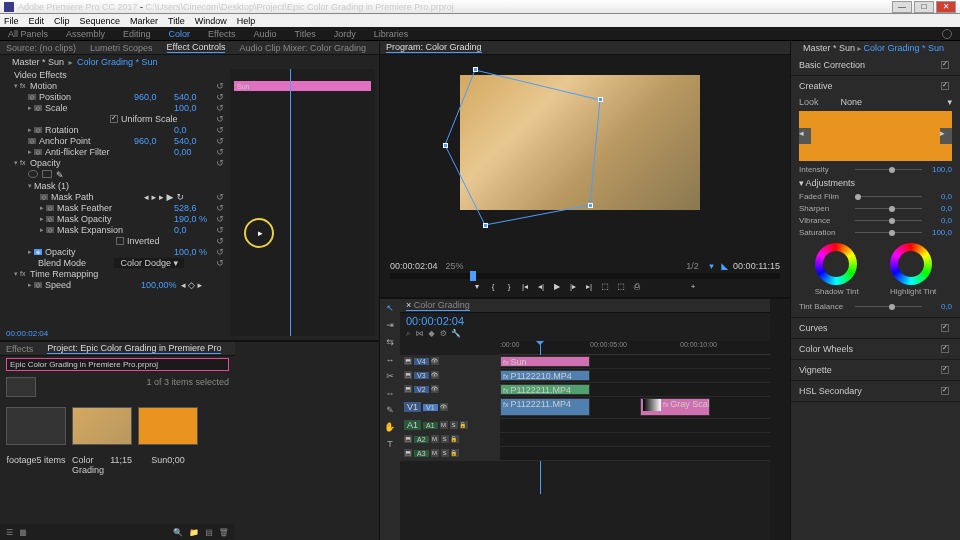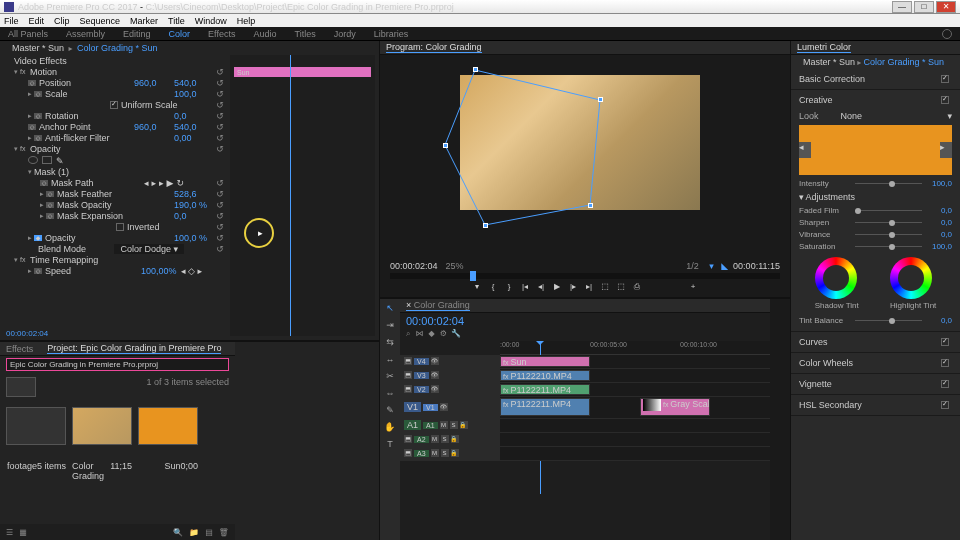--- a/index.html
+++ b/index.html
@@ -72,21 +72,21 @@
 .project{width:235px;background:#232323;display:flex;flex-direction:column}
 .proj-search{padding:2px 6px}
 .proj-search input{width:100%;background:#1a1a1a;border:1px solid #ec4899;color:#ccc;padding:1px 3px;font-size:8px}
 .proj-info{display:flex;padding:4px 6px;gap:6px}
 .proj-info .thumb{width:30px;height:20px;background:#333;border:1px solid #555}
 .bins{display:flex;gap:6px;padding:6px;flex:1}
 .bin{width:60px}
 .bin .bt{width:60px;height:38px;background:#333;border:1px solid #555;position:relative}
 .bin .bt.img{background:linear-gradient(135deg,#d4a860,#b89860)}
 .bin .bt.org{background:#e8941f}
-.bin .bl{font-size:7px;color:#aaa;text-align:left;margin-top:16px;display:flex;justify-content:flex-end}
+.bin .bl{font-size:7px;color:#aaa;text-align:left;margin-top:10px;display:flex;justify-content:center}
 .proj-btm{height:16px;background:#1e1e1e;display:flex;align-items:center;padding:0 6px;gap:6px}
 .proj-btm span{color:#888;font-size:8px}
 .tools{width:20px;background:#2a2a2a;display:flex;flex-direction:column;align-items:center;padding-top:4px;gap:5px}
 .tools .tl{width:12px;height:12px;color:#aaa;font-size:9px;text-align:center;cursor:pointer}
 .tools .tl.active{color:#4a9eff}
 .seq{flex:1;background:#1e1e1e;display:flex;flex-direction:column;position:relative}
 .seq-hdr{height:28px;padding:2px 6px}
 .seq-hdr .tc{color:#4a9eff;font-size:11px}
 .seq-tools{display:flex;gap:5px;margin-top:2px}
 .seq-tools span{color:#888;font-size:8px}
@@ -143,20 +143,26 @@
   <span>Audio</span>
   <span>Titles</span>
   <span>Jordy</span>
   <span>Libraries</span>
   <div class="search"></div>
 </div>
 
 <div class="main">
 
   <div class="col" style="width:380px;border-right:1px solid #111">
+    <div class="panel-tabs">
+      <span>Source: (no clips)</span>
+      <span>Lumetri Scopes</span>
+      <span class="active">Effect Controls</span>
+      <span>Audio Clip Mixer: Color Grading</span>
+    </div>
     <div class="panel-body" style="position:relative">
       <div class="breadcrumb">
         <span>Master * Sun</span> &nbsp;▸&nbsp; <span class="link">Color Grading * Sun</span>
       </div>
       <div style="width:226px">
       <div class="prop-row">
             <span class="name">Video Effects</span>
           </div>
       <div class="prop-row">
             <span class="tw">▾</span>
@@ -480,23 +486,20 @@
               </div>
               <div class="track-body"></div>
             </div>
         </div>
       </div>
       <div class="audio-lv"></div>
     </div>
   </div>
 
   <div class="col" style="width:170px;border-left:1px solid #111">
-    <div class="panel-tabs">
-        <span class="active">Lumetri Color</span>
-      </div>
     <div class="panel-body lumetri">
       <div class="breadcrumb"><span>Master * Sun</span> ▸ <span class="link">Color Grading * Sun</span></div>
       <div class="lum-sec">
           <div class="hdr">
             <span>Basic Correction</span>
             <span class="chkr chk on"></span>
           </div>
         </div>
       <div class="lum-sec">
         <div class="hdr">

